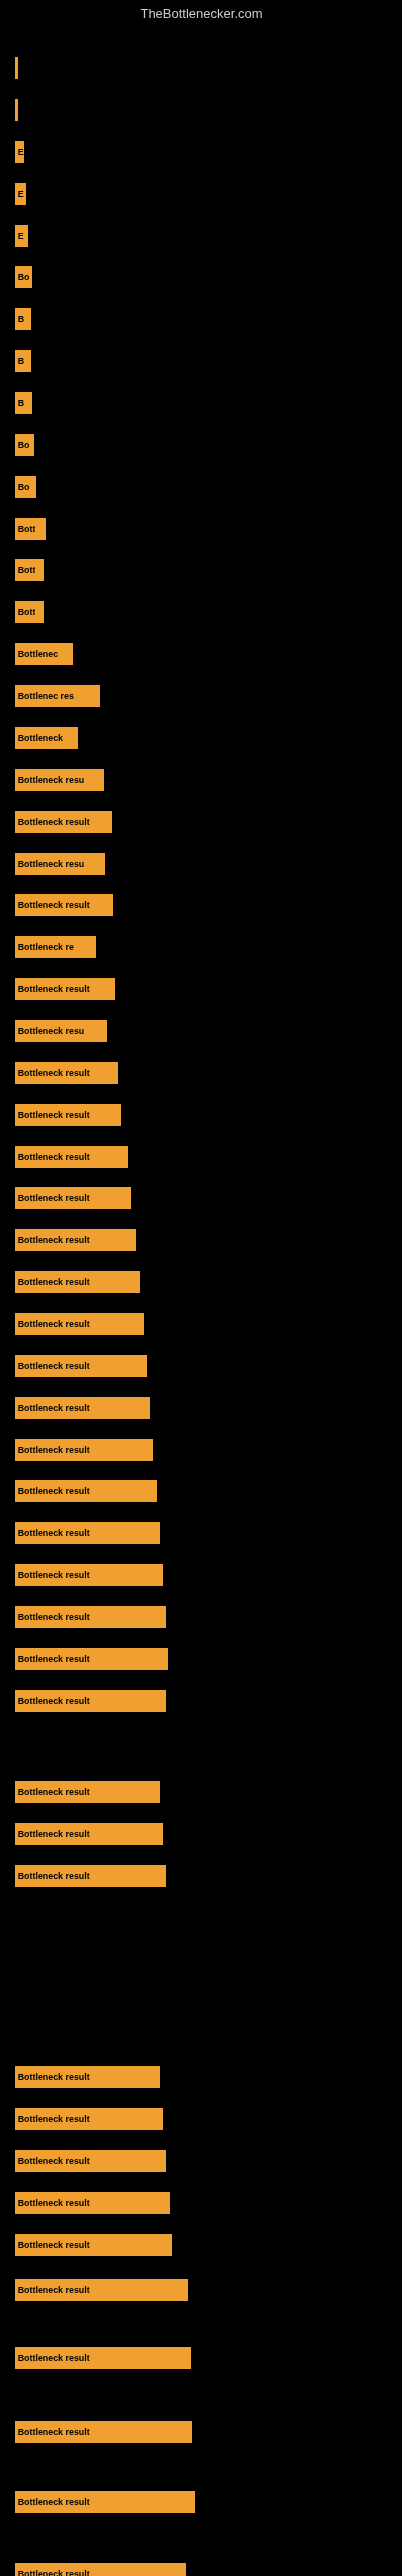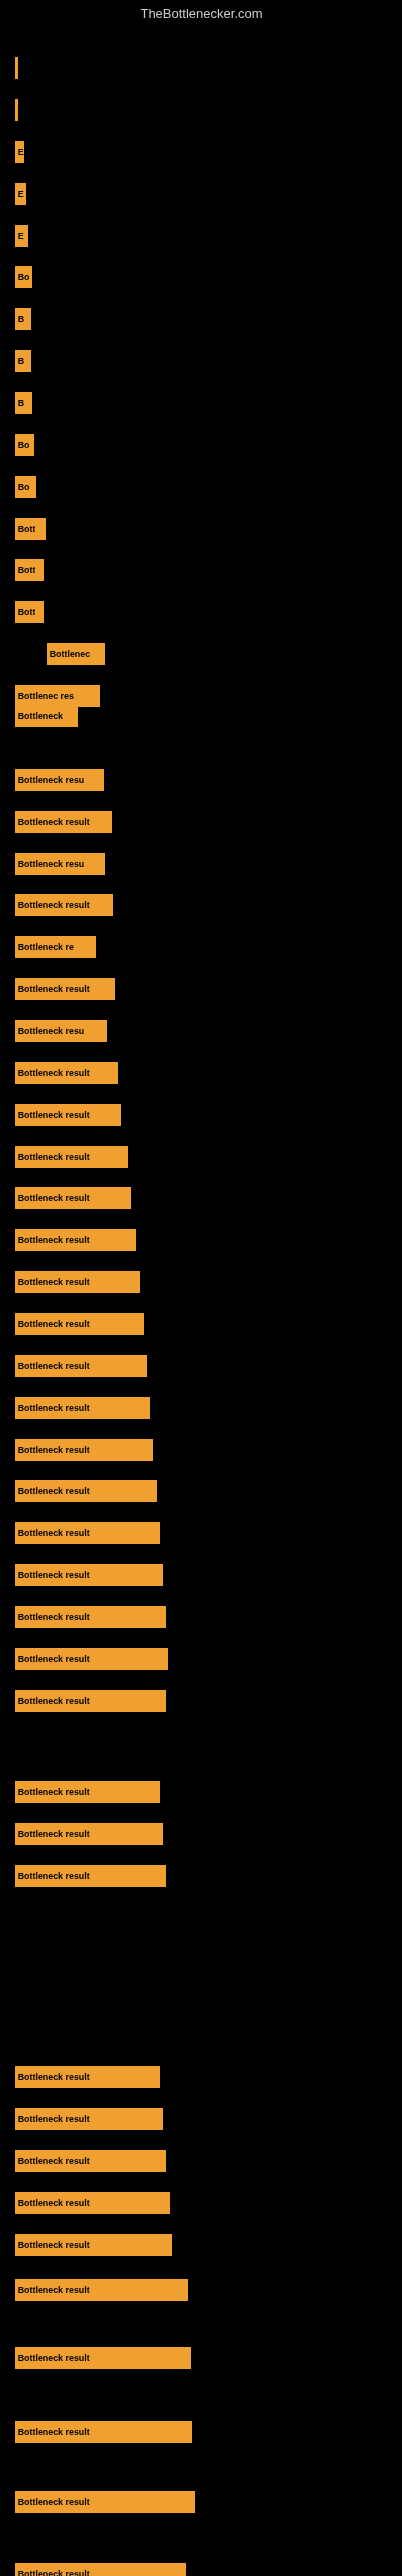--- a/index.html
+++ b/index.html
@@ -130,30 +130,30 @@
       <div class="bar" style="width: 29px;">
         <span class="bar-label">Bott</span>
       </div>
     </div>
     <div class="bar-row" style="position: absolute; top: 572px; left: 0px; width: 100%; height: 32px;">
       <div class="bar" style="width: 29px;">
         <span class="bar-label">Bott</span>
       </div>
     </div>
     <div class="bar-row" style="position: absolute; top: 614px; left: 0px; width: 100%; height: 32px;">
-      <div class="bar" style="width: 58px; margin-left: 32px;">
+      <div class="bar" style="width: 58px;">
         <span class="bar-label">Bottlenec</span>
       </div>
     </div>
     <div class="bar-row" style="position: absolute; top: 656px; left: 0px; width: 100%; height: 32px;">
       <div class="bar" style="width: 85px;">
         <span class="bar-label">Bottlenec res</span>
       </div>
     </div>
-    <div class="bar-row" style="position: absolute; top: 676px; left: 0px; width: 100%; height: 32px;">
+    <div class="bar-row" style="position: absolute; top: 698px; left: 0px; width: 100%; height: 32px;">
       <div class="bar" style="width: 63px;">
         <span class="bar-label">Bottleneck</span>
       </div>
     </div>
     <div class="bar-row" style="position: absolute; top: 740px; left: 0px; width: 100%; height: 32px;">
       <div class="bar" style="width: 89px;">
         <span class="bar-label">Bottleneck resu</span>
       </div>
     </div>
     <div class="bar-row" style="position: absolute; top: 782px; left: 0px; width: 100%; height: 32px;">

